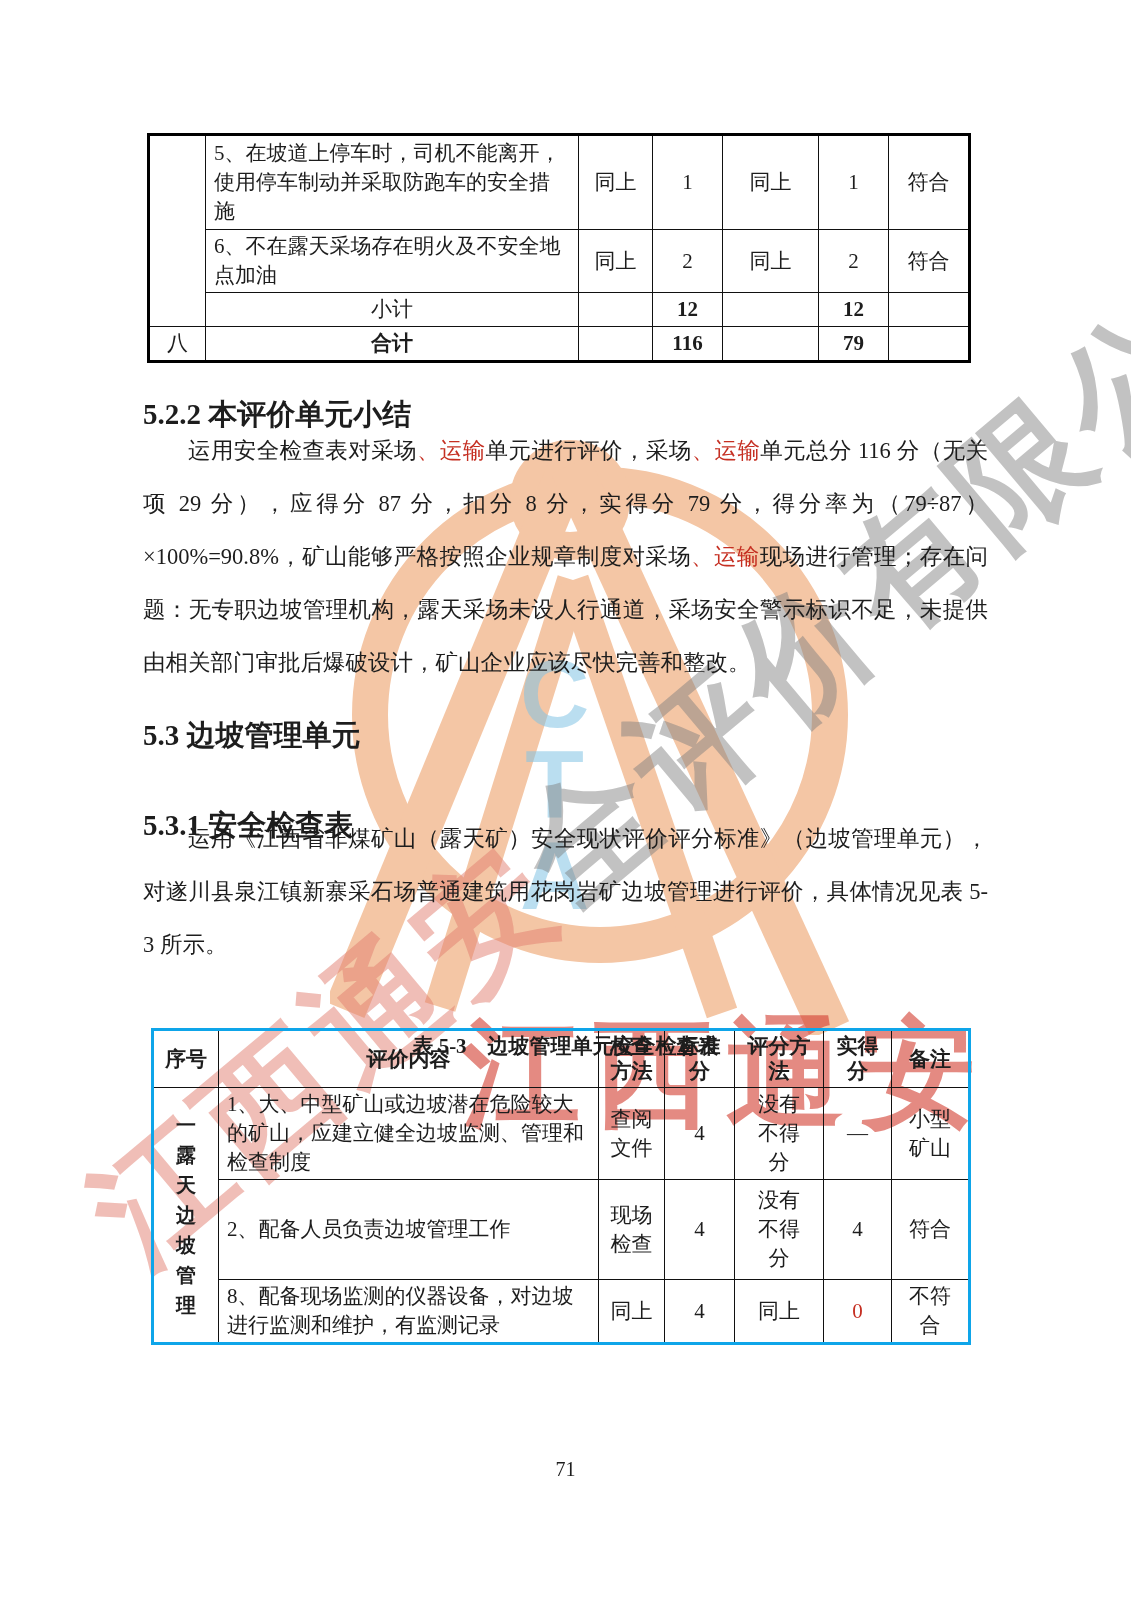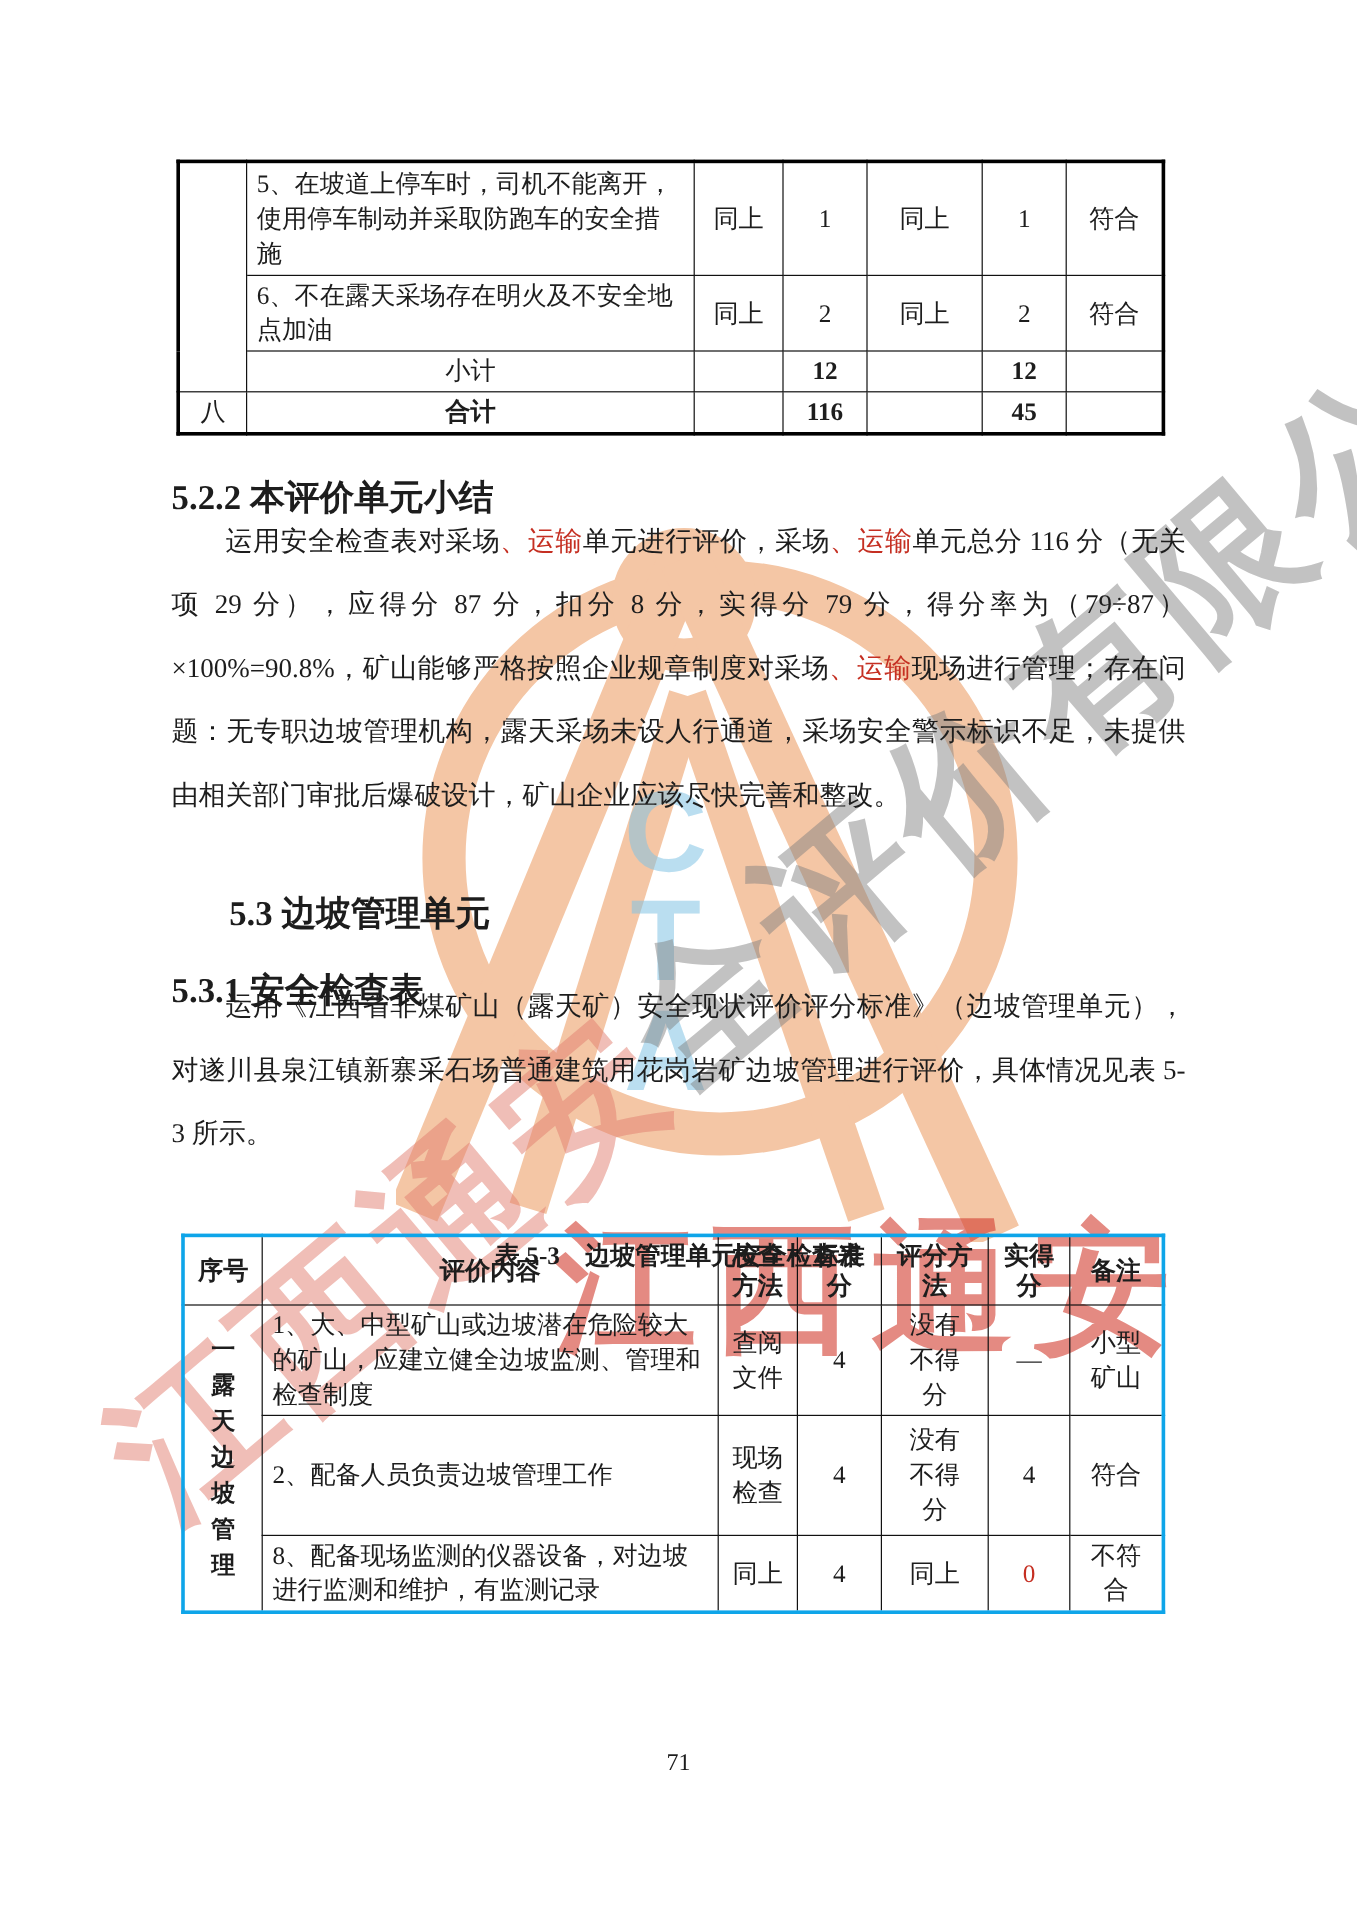--- a/index.html
+++ b/index.html
@@ -105,31 +105,31 @@
         <td></td>
         <td class="bold">12</td>
         <td></td>
       </tr>
       <tr style="height:33px;">
         <td>八</td>
         <td class="bold">合计</td>
         <td></td>
         <td class="bold">116</td>
         <td></td>
-        <td class="bold">45</td>
+        <td class="bold">79</td>
         <td></td>
       </tr>
     </tbody>
       </table>
 
     <div class="h2" style="top:395px;">5.2.2 本评价单元小结</div>
 
     <div class="para" style="top:424px;"><span>运用安全检查表对采场</span><span class="red">、运输</span><span>单元进行评价，采场</span><span class="red">、运输</span><span>单元总分 116 分（无关项 29 分），应得分 87 分，扣分 8 分，实得分 79 分，得分率为（79÷87）×100%=90.8%，矿山能够严格按照企业规章制度对采场</span><span class="red">、运输</span><span>现场进行管理；存在问题：无专职边坡管理机构，露天采场未设人行通道，采场安全警示标识不足，未提供由相关部门审批后爆破设计，矿山企业应该尽快完善和整改。</span></div>
 
-    <div class="h2" style="top:742px;margin-left:48px;">5.3 边坡管理单元</div>
+    <div class="h2" style="top:716px;">5.3 边坡管理单元</div>
     <div class="h2" style="top:806px;">5.3.1 安全检查表</div>
 
     <div class="para" style="top:812px;">运用《江西省非煤矿山（露天矿）安全现状评价评分标准》（边坡管理单元），对遂川县泉江镇新寨采石场普通建筑用花岗岩矿边坡管理进行评价，具体情况见表 5-3 所示。</div>
 
     <div class="caption" style="top:1032px;">表 5-3　边坡管理单元安全检查表</div>
 
     <table class="t-53">
       <colgroup>
           <col style="width:66px">
           <col style="width:380px">

